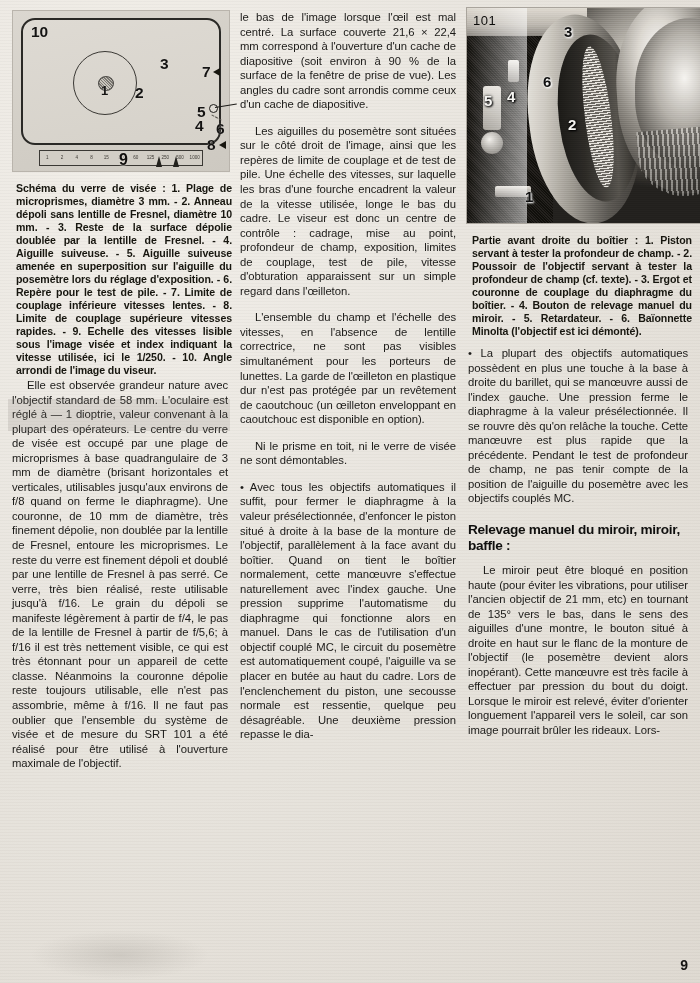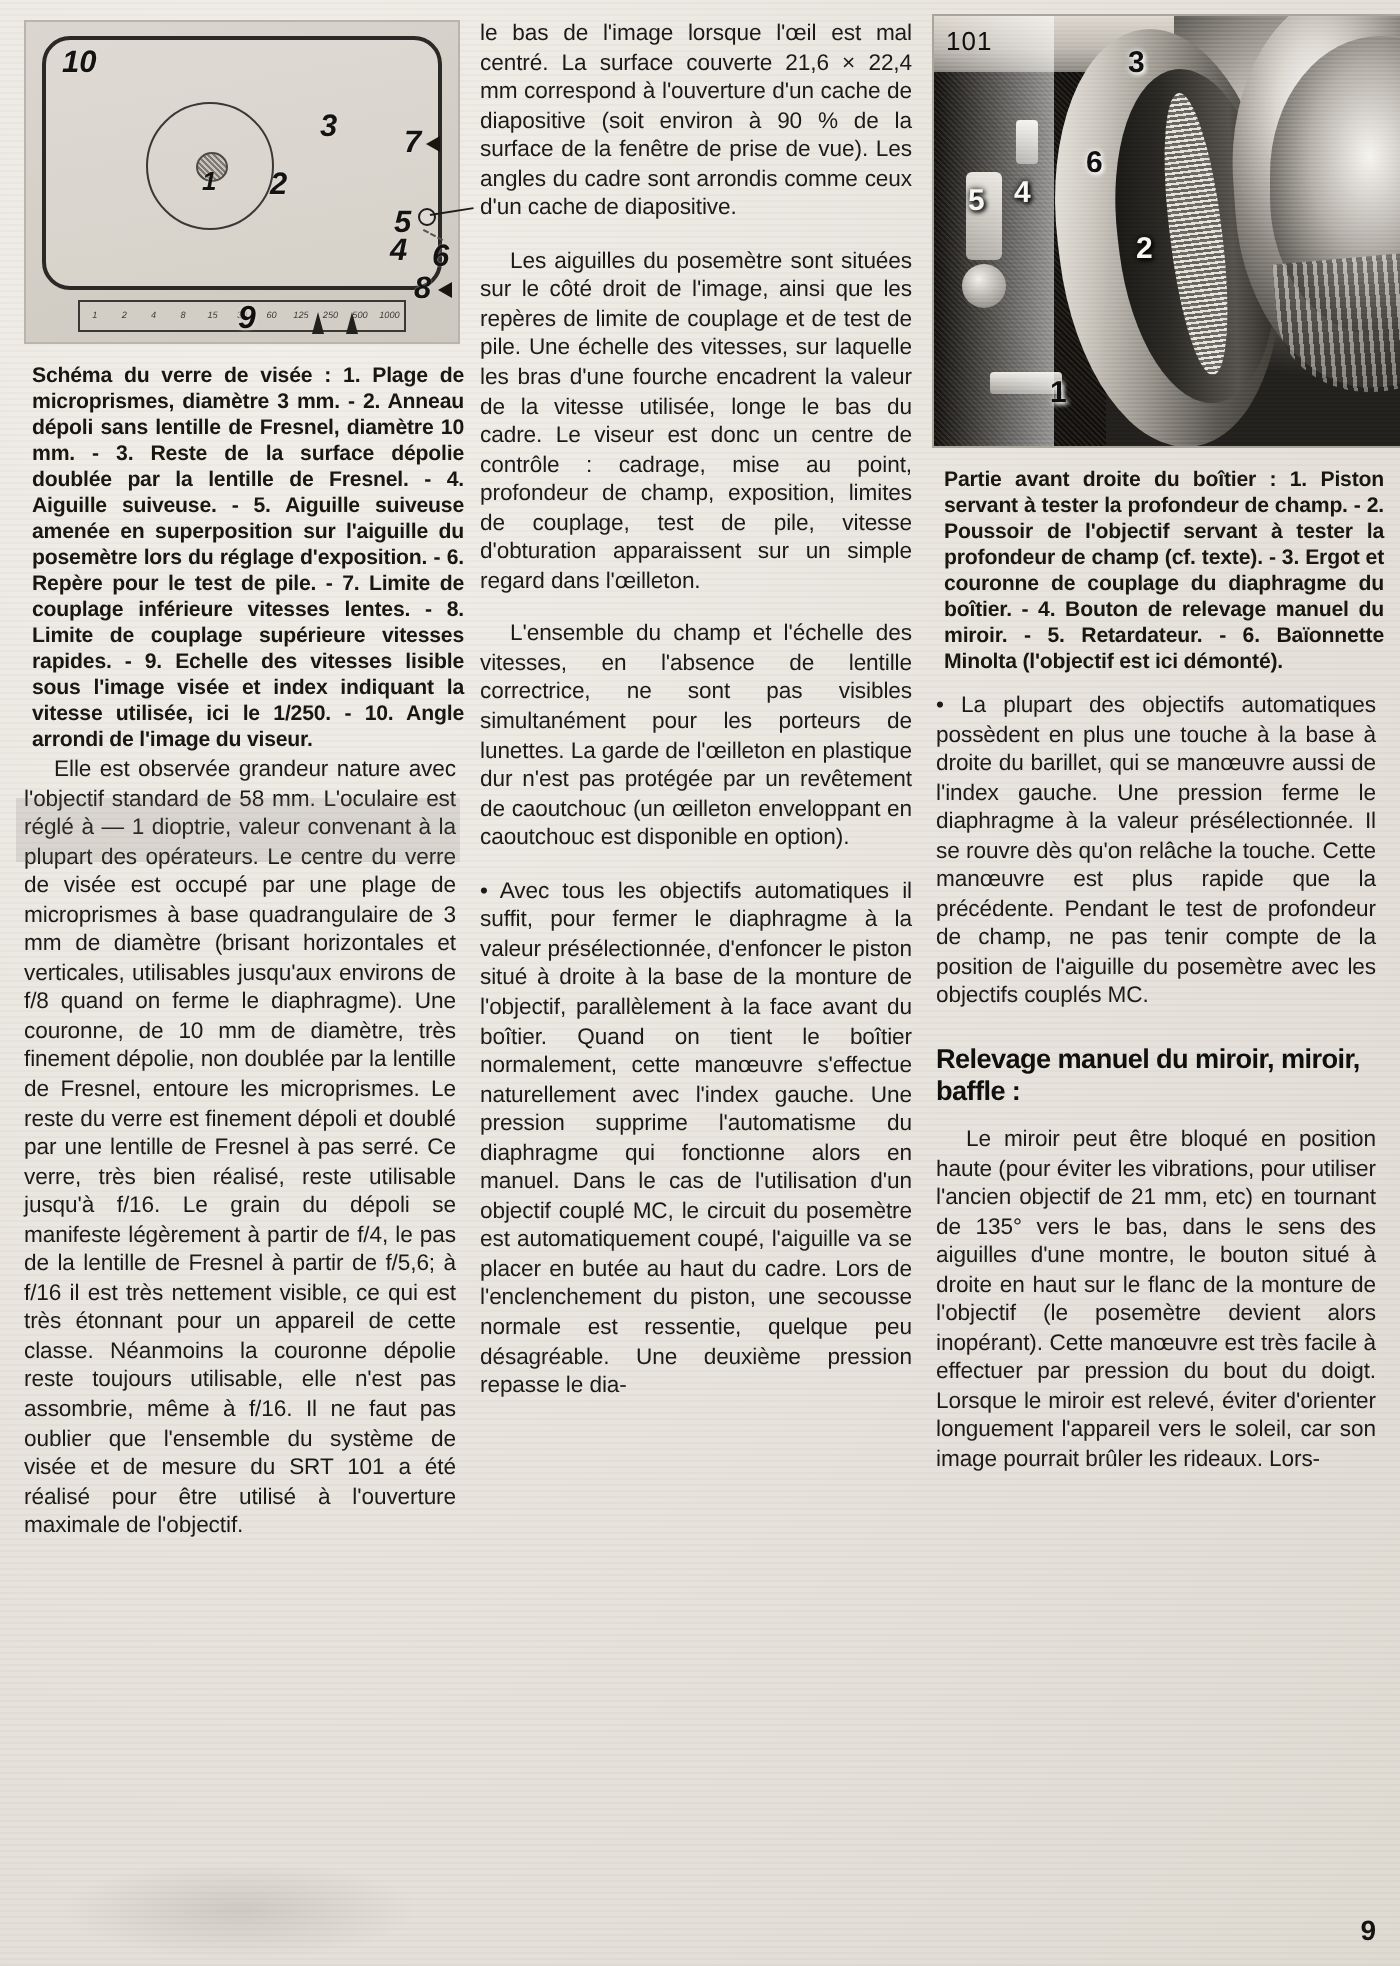--- a/index.html
+++ b/index.html
@@ -47,21 +47,20 @@
     letter-spacing:-0.3px;
     font-family:"Liberation Sans",sans-serif;
   }
 
   
   .schema{
     position:absolute;left:12px;top:10px;
     width:216px;height:160px;
     background:linear-gradient(160deg,#dbd7d0 0%,#d3cfc7 50%,#cdc9c1 100%);
     border:1px solid #b9b4ac;
-    font-style:italic;
   }
   .screen{
     position:absolute;left:8px;top:7px;right:8px;bottom:26px;
     border:2.5px solid #2a2926;
     border-radius:14px;
     background:linear-gradient(170deg,#dedad3 0%,#d6d2ca 100%);
   }
   .micro-ring{
     position:absolute;left:60px;top:40px;width:62px;height:62px;
     border:1.6px solid #3a3834;border-radius:50%;
@@ -289,20 +288,21 @@
 
   <div class="col col-left" style="top:378px;">
     <p class="ind">Elle est observée grandeur nature avec l'objectif standard de 58 mm. L'oculaire est réglé à — 1 dioptrie, valeur convenant à la plupart des opérateurs. Le centre du verre de visée est occupé par une plage de microprismes à base quadrangulaire de 3 mm de diamètre (brisant horizontales et verticales, utilisables jusqu'aux environs de f/8 quand on ferme le diaphragme). Une couronne, de 10 mm de diamètre, très finement dépolie, non doublée par la lentille de Fresnel, entoure les microprismes. Le reste du verre est finement dépoli et doublé par une lentille de Fresnel à pas serré. Ce verre, très bien réalisé, reste utilisable jusqu'à f/16. Le grain du dépoli se manifeste légèrement à partir de f/4, le pas de la lentille de Fresnel à partir de f/5,6; à f/16 il est très nettement visible, ce qui est très étonnant pour un appareil de cette classe. Néanmoins la couronne dépolie reste toujours utilisable, elle n'est pas assombrie, même à f/16. Il ne faut pas oublier que l'ensemble du système de visée et de mesure du SRT 101 a été réalisé pour être utilisé à l'ouverture maximale de l'objectif.</p>
   </div>
   <div class="highlight-band"></div>
 
   <div class="col col-mid" style="top:10px;">
     <p>le bas de l'image lorsque l'œil est mal centré. La surface couverte 21,6 × 22,4 mm correspond à l'ouverture d'un cache de diapositive (soit environ à 90 % de la surface de la fenêtre de prise de vue). Les angles du cadre sont arrondis comme ceux d'un cache de diapositive.</p>
     <p class="ind">Les aiguilles du posemètre sont situées sur le côté droit de l'image, ainsi que les repères de limite de couplage et de test de pile. Une échelle des vitesses, sur laquelle les bras d'une fourche encadrent la valeur de la vitesse utilisée, longe le bas du cadre. Le viseur est donc un centre de contrôle : cadrage, mise au point, profondeur de champ, exposition, limites de couplage, test de pile, vitesse d'obturation apparaissent sur un simple regard dans l'œilleton.</p>
     <p class="ind">L'ensemble du champ et l'échelle des vitesses, en l'absence de lentille correctrice, ne sont pas visibles simultanément pour les porteurs de lunettes. La garde de l'œilleton en plastique dur n'est pas protégée par un revêtement de caoutchouc (un œilleton enveloppant en caoutchouc est disponible en option).</p>
+    <p class="ind">Ni le prisme en toit, ni le verre de visée ne sont démontables.</p>
     <p>• Avec tous les objectifs automatiques il suffit, pour fermer le diaphragme à la valeur présélectionnée, d'enfoncer le piston situé à droite à la base de la monture de l'objectif, parallèlement à la face avant du boîtier. Quand on tient le boîtier normalement, cette manœuvre s'effectue naturellement avec l'index gauche. Une pression supprime l'automatisme du diaphragme qui fonctionne alors en manuel. Dans le cas de l'utilisation d'un objectif couplé MC, le circuit du posemètre est automatiquement coupé, l'aiguille va se placer en butée au haut du cadre. Lors de l'enclenchement du piston, une secousse normale est ressentie, quelque peu désagréable. Une deuxième pression repasse le dia-</p>
   </div>
 
   <div class="photo">
     <div class="ph-layer ph-bg"></div>
     <div class="ph-body"></div>
     <div class="ph-toprail"></div>
     <div class="ph-mount"></div>
     <div class="ph-mount-inner"></div>
     <div class="ph-knurl"></div>

